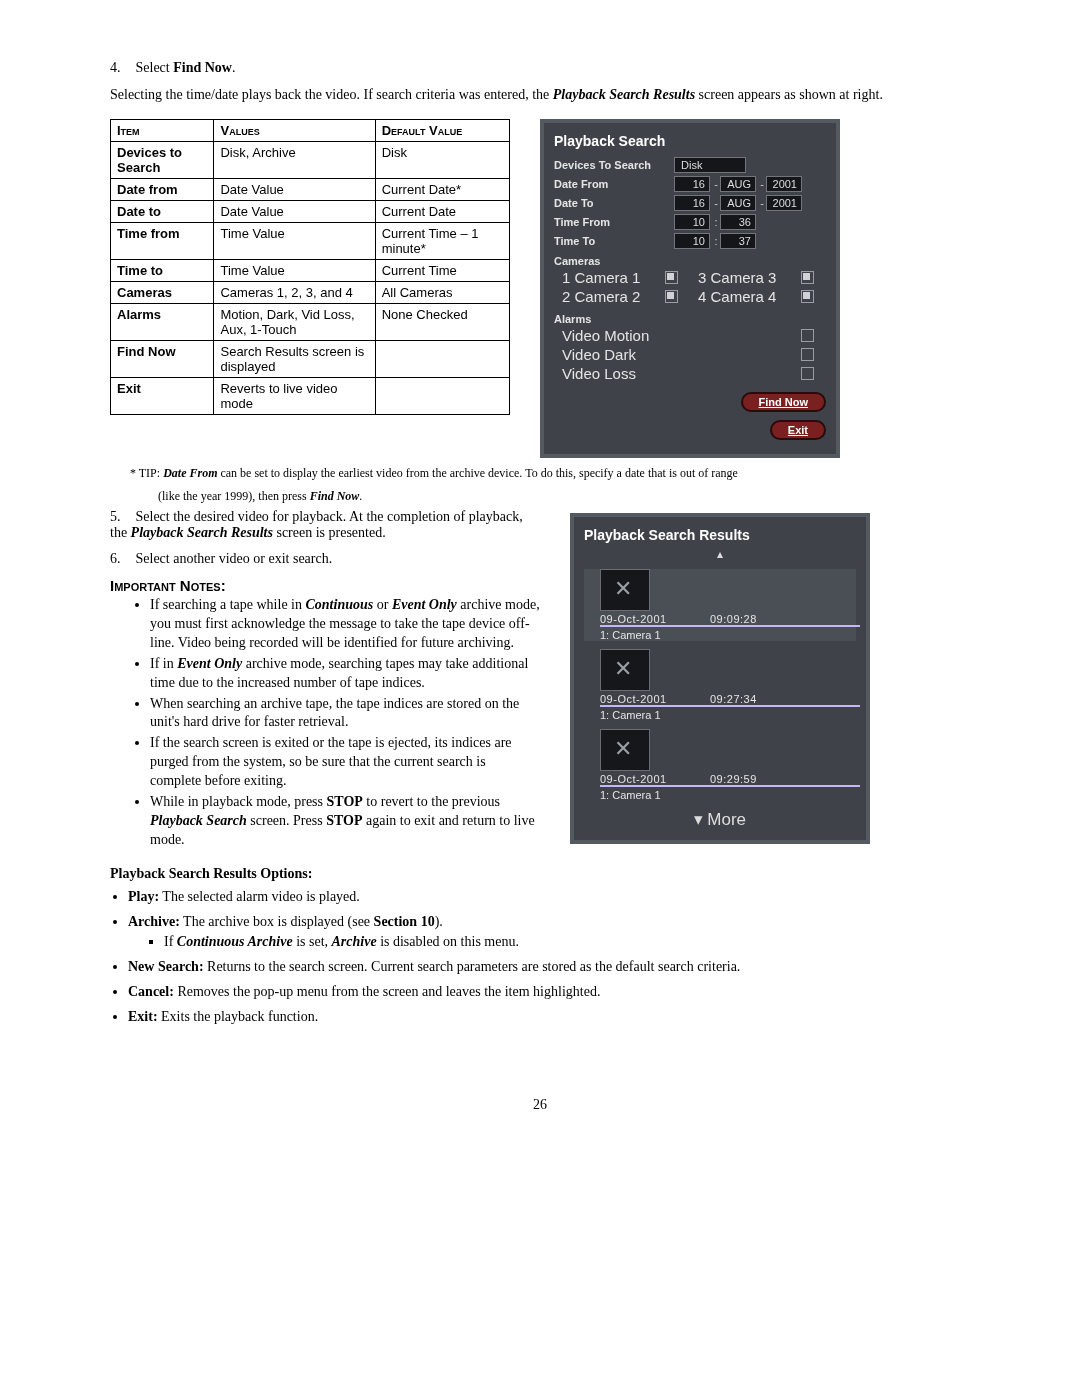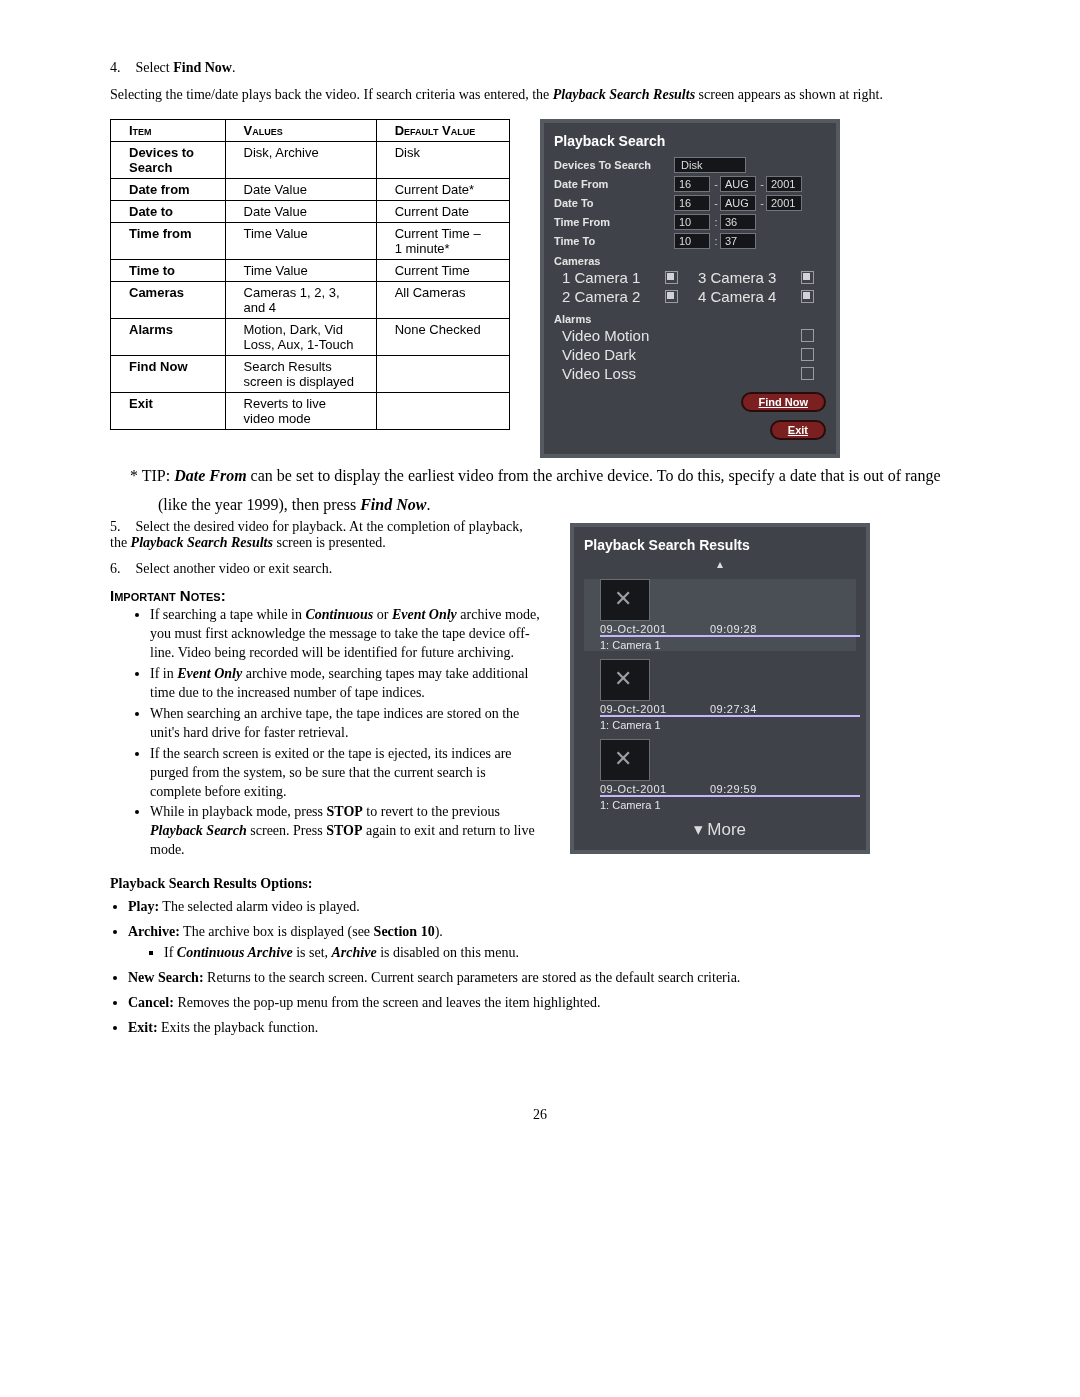--- a/index.html
+++ b/index.html
@@ -25,33 +25,33 @@
   .right-col { }
 
   table.settings {
     border-collapse: collapse;
     width: 400px;
     font-family: Arial, Helvetica, sans-serif;
     font-size: 13px;
   }
   table.settings th, table.settings td {
     border: 1px solid #000;
-    padding: 3px 18px;
+    padding: 3px 6px;
     text-align: left;
     vertical-align: top;
   }
   table.settings th {
     font-weight: bold;
     font-variant: small-caps;
   }
   td.item { font-weight: bold; width: 95px;}
   td.values { width: 160px; }
   td.default { width: 130px; }
 
-  .tip { font-size: 16px; margin: 8px 0 4px 20px; line-height:1.3;}
+  .tip { font-size: 12px; margin: 8px 0 4px 20px; line-height:1.3;}
   .tip-indent { margin-left: 48px; }
   
   .notes-title { font-weight:bold; font-variant: small-caps; font-size:15px; font-family: Arial, sans-serif;}
   ul.notes { margin: 2px 0 0 40px; padding:0; }
   ul.notes li { margin: 2px 0; line-height:1.35; }
   .sub-title { font-weight:bold; margin: 14px 0 6px 0;}
   ul.options { margin: 0 0 0 18px; padding:0;}
   ul.options > li { margin: 6px 0; line-height:1.35;}
   ul.options ul { list-style: square; margin: 2px 0 0 36px; padding:0;}
   
@@ -67,21 +67,21 @@
     font-size: 12px;
     padding: 10px 10px 14px 10px;
     box-sizing: border-box;
     margin-left: 30px;
   }
   .ps-title { font-weight:bold; font-size:14px; margin-bottom:8px; color:#fff;}
   .ps-row { display:flex; align-items:center; margin:3px 0; }
   .ps-label { width:120px; font-weight:bold; font-size:11px;}
   .ps-field {
     background:#14161a; border:1px solid #72767c; color:#ddd;
-    padding:1px 4px; font-size:11px; min-width:26px; text-align:left;
+    padding:1px 4px; font-size:11px; min-width:26px; text-align:right;
     display:inline-block; margin-right:2px;
   }
   .ps-disk { width:60px; text-align:left; padding-left:6px;}
   .ps-sep { display:inline-block; width:8px; text-align:center; font-size:11px; color:#ccc;}
   .ps-section { font-weight:bold; font-size:11px; margin-top:6px;}
   .cam-grid { display:flex; }
   .cam-col { flex:1; }
   .cam-item { display:flex; align-items:center; font-size:15px; margin:2px 0;}
   .cam-item span:first-child { flex:1; padding-left:8px;}
   .chk {

